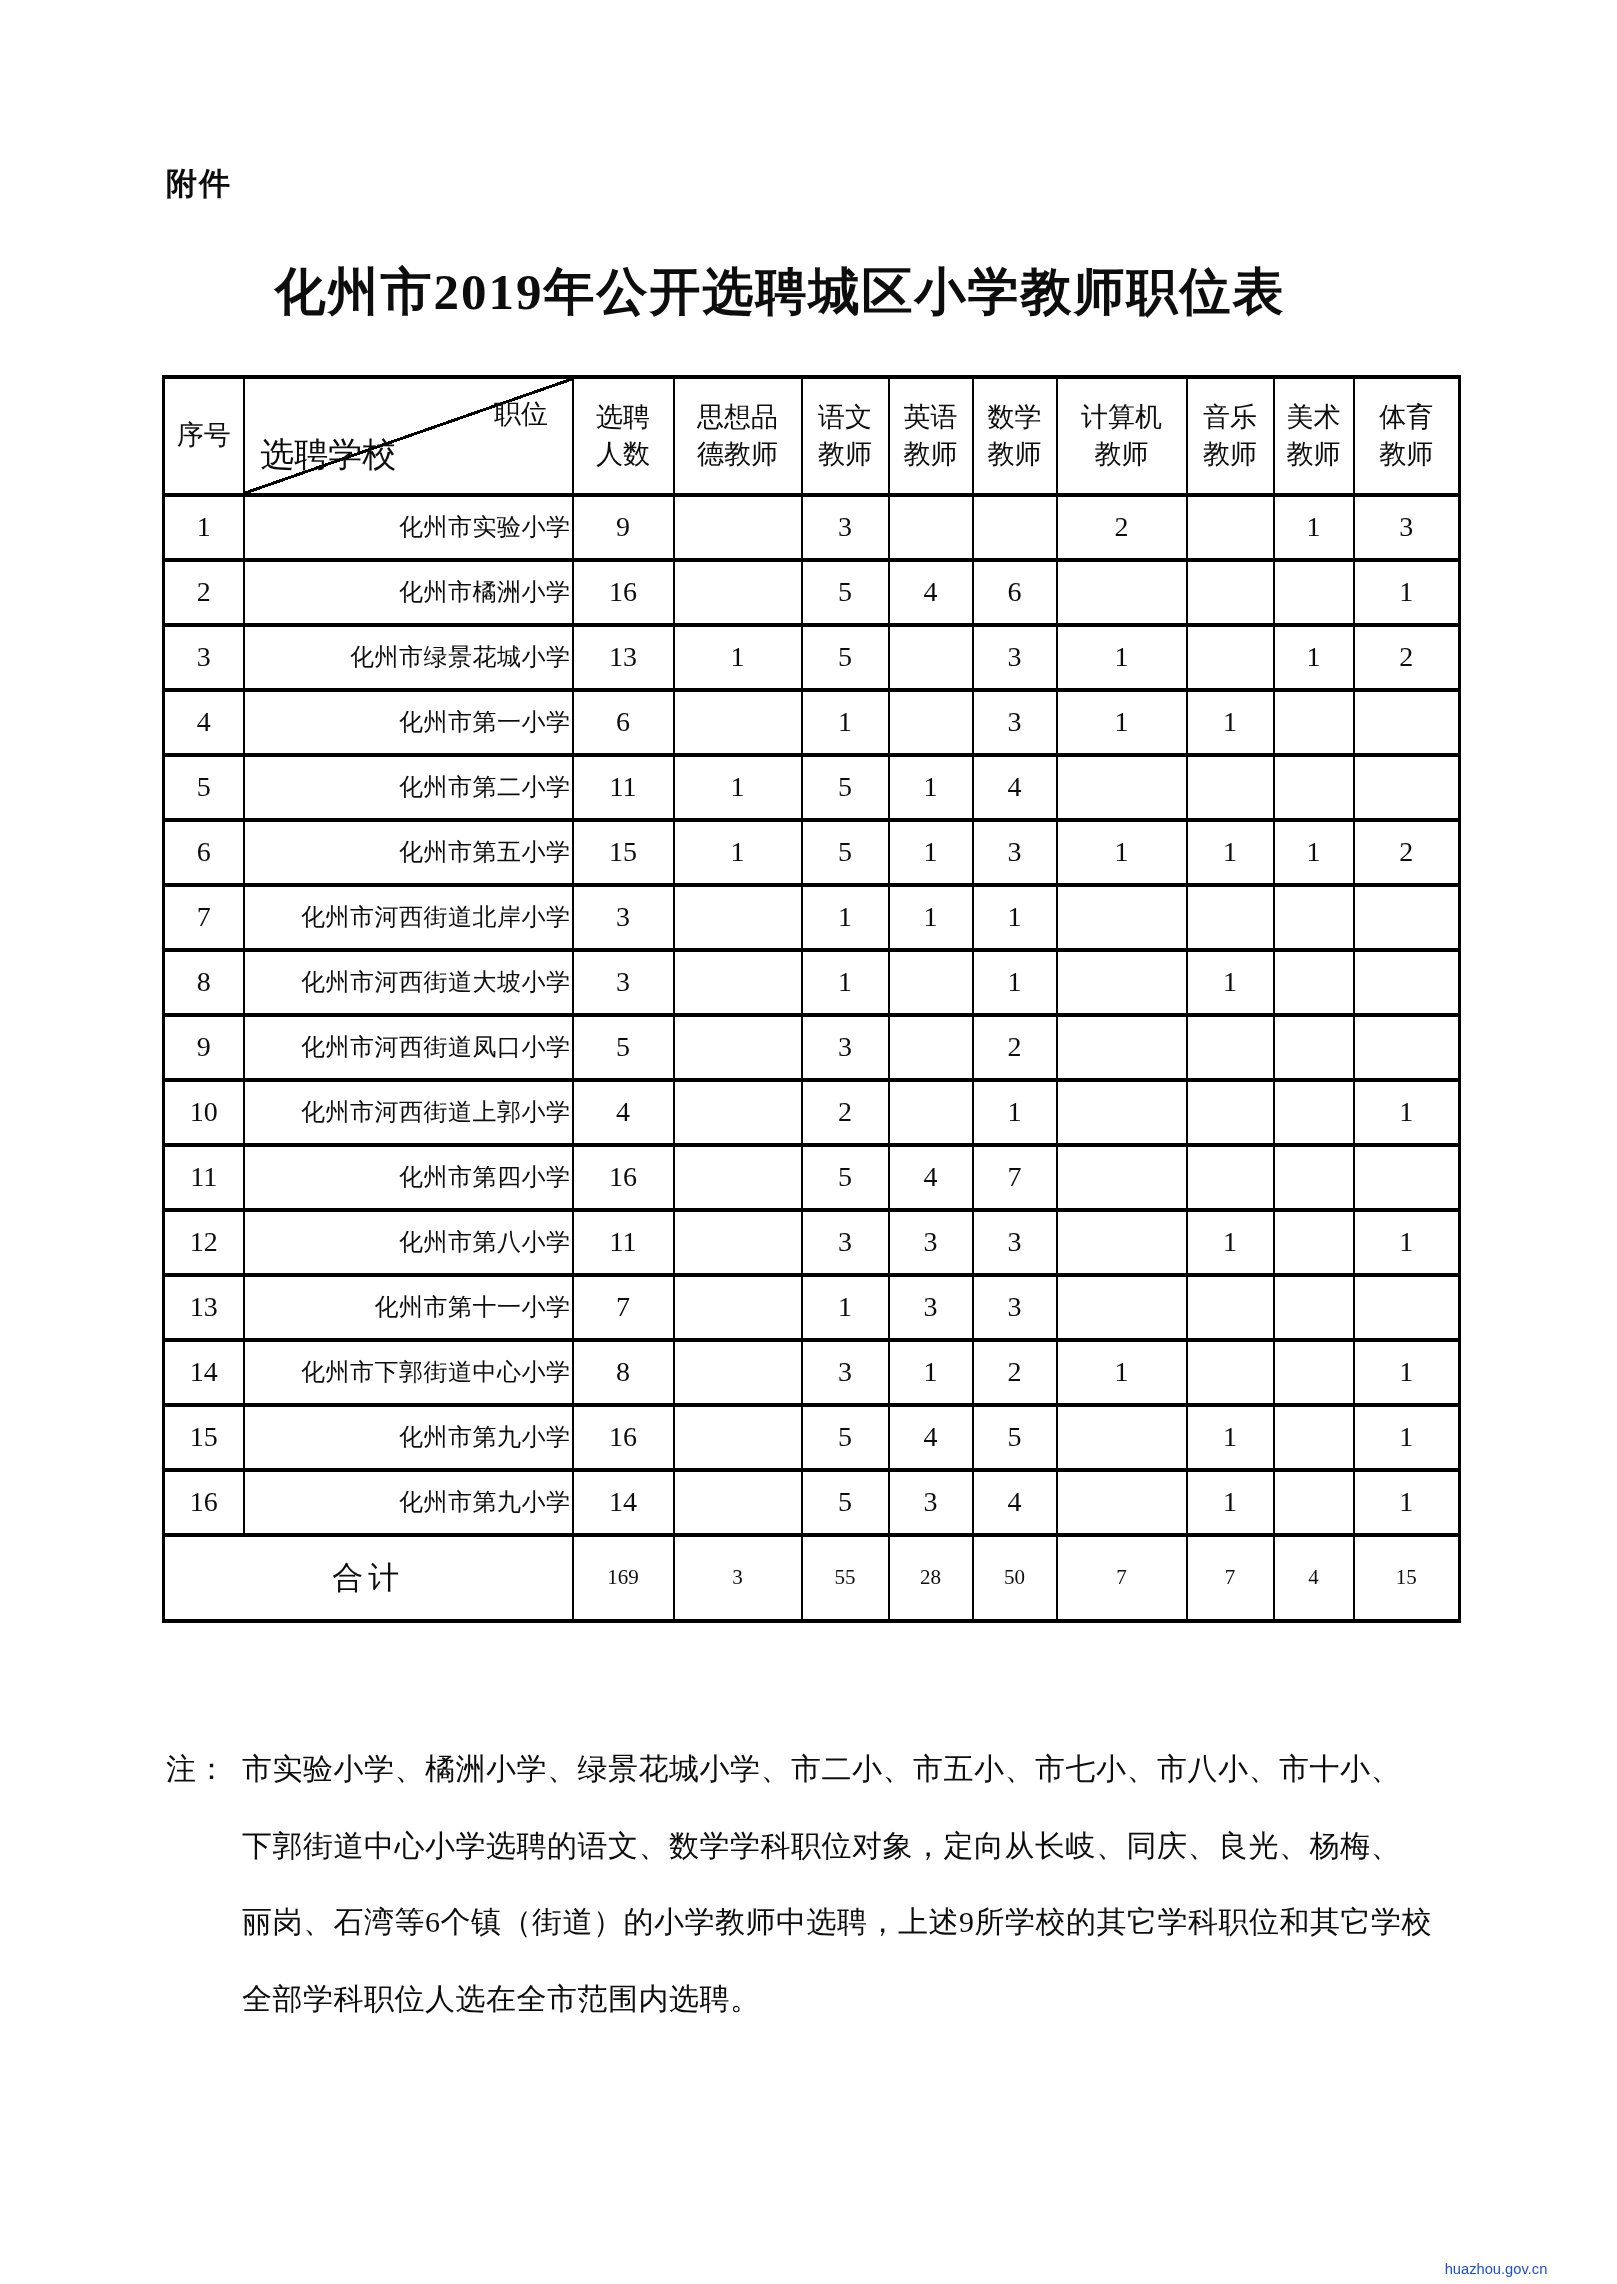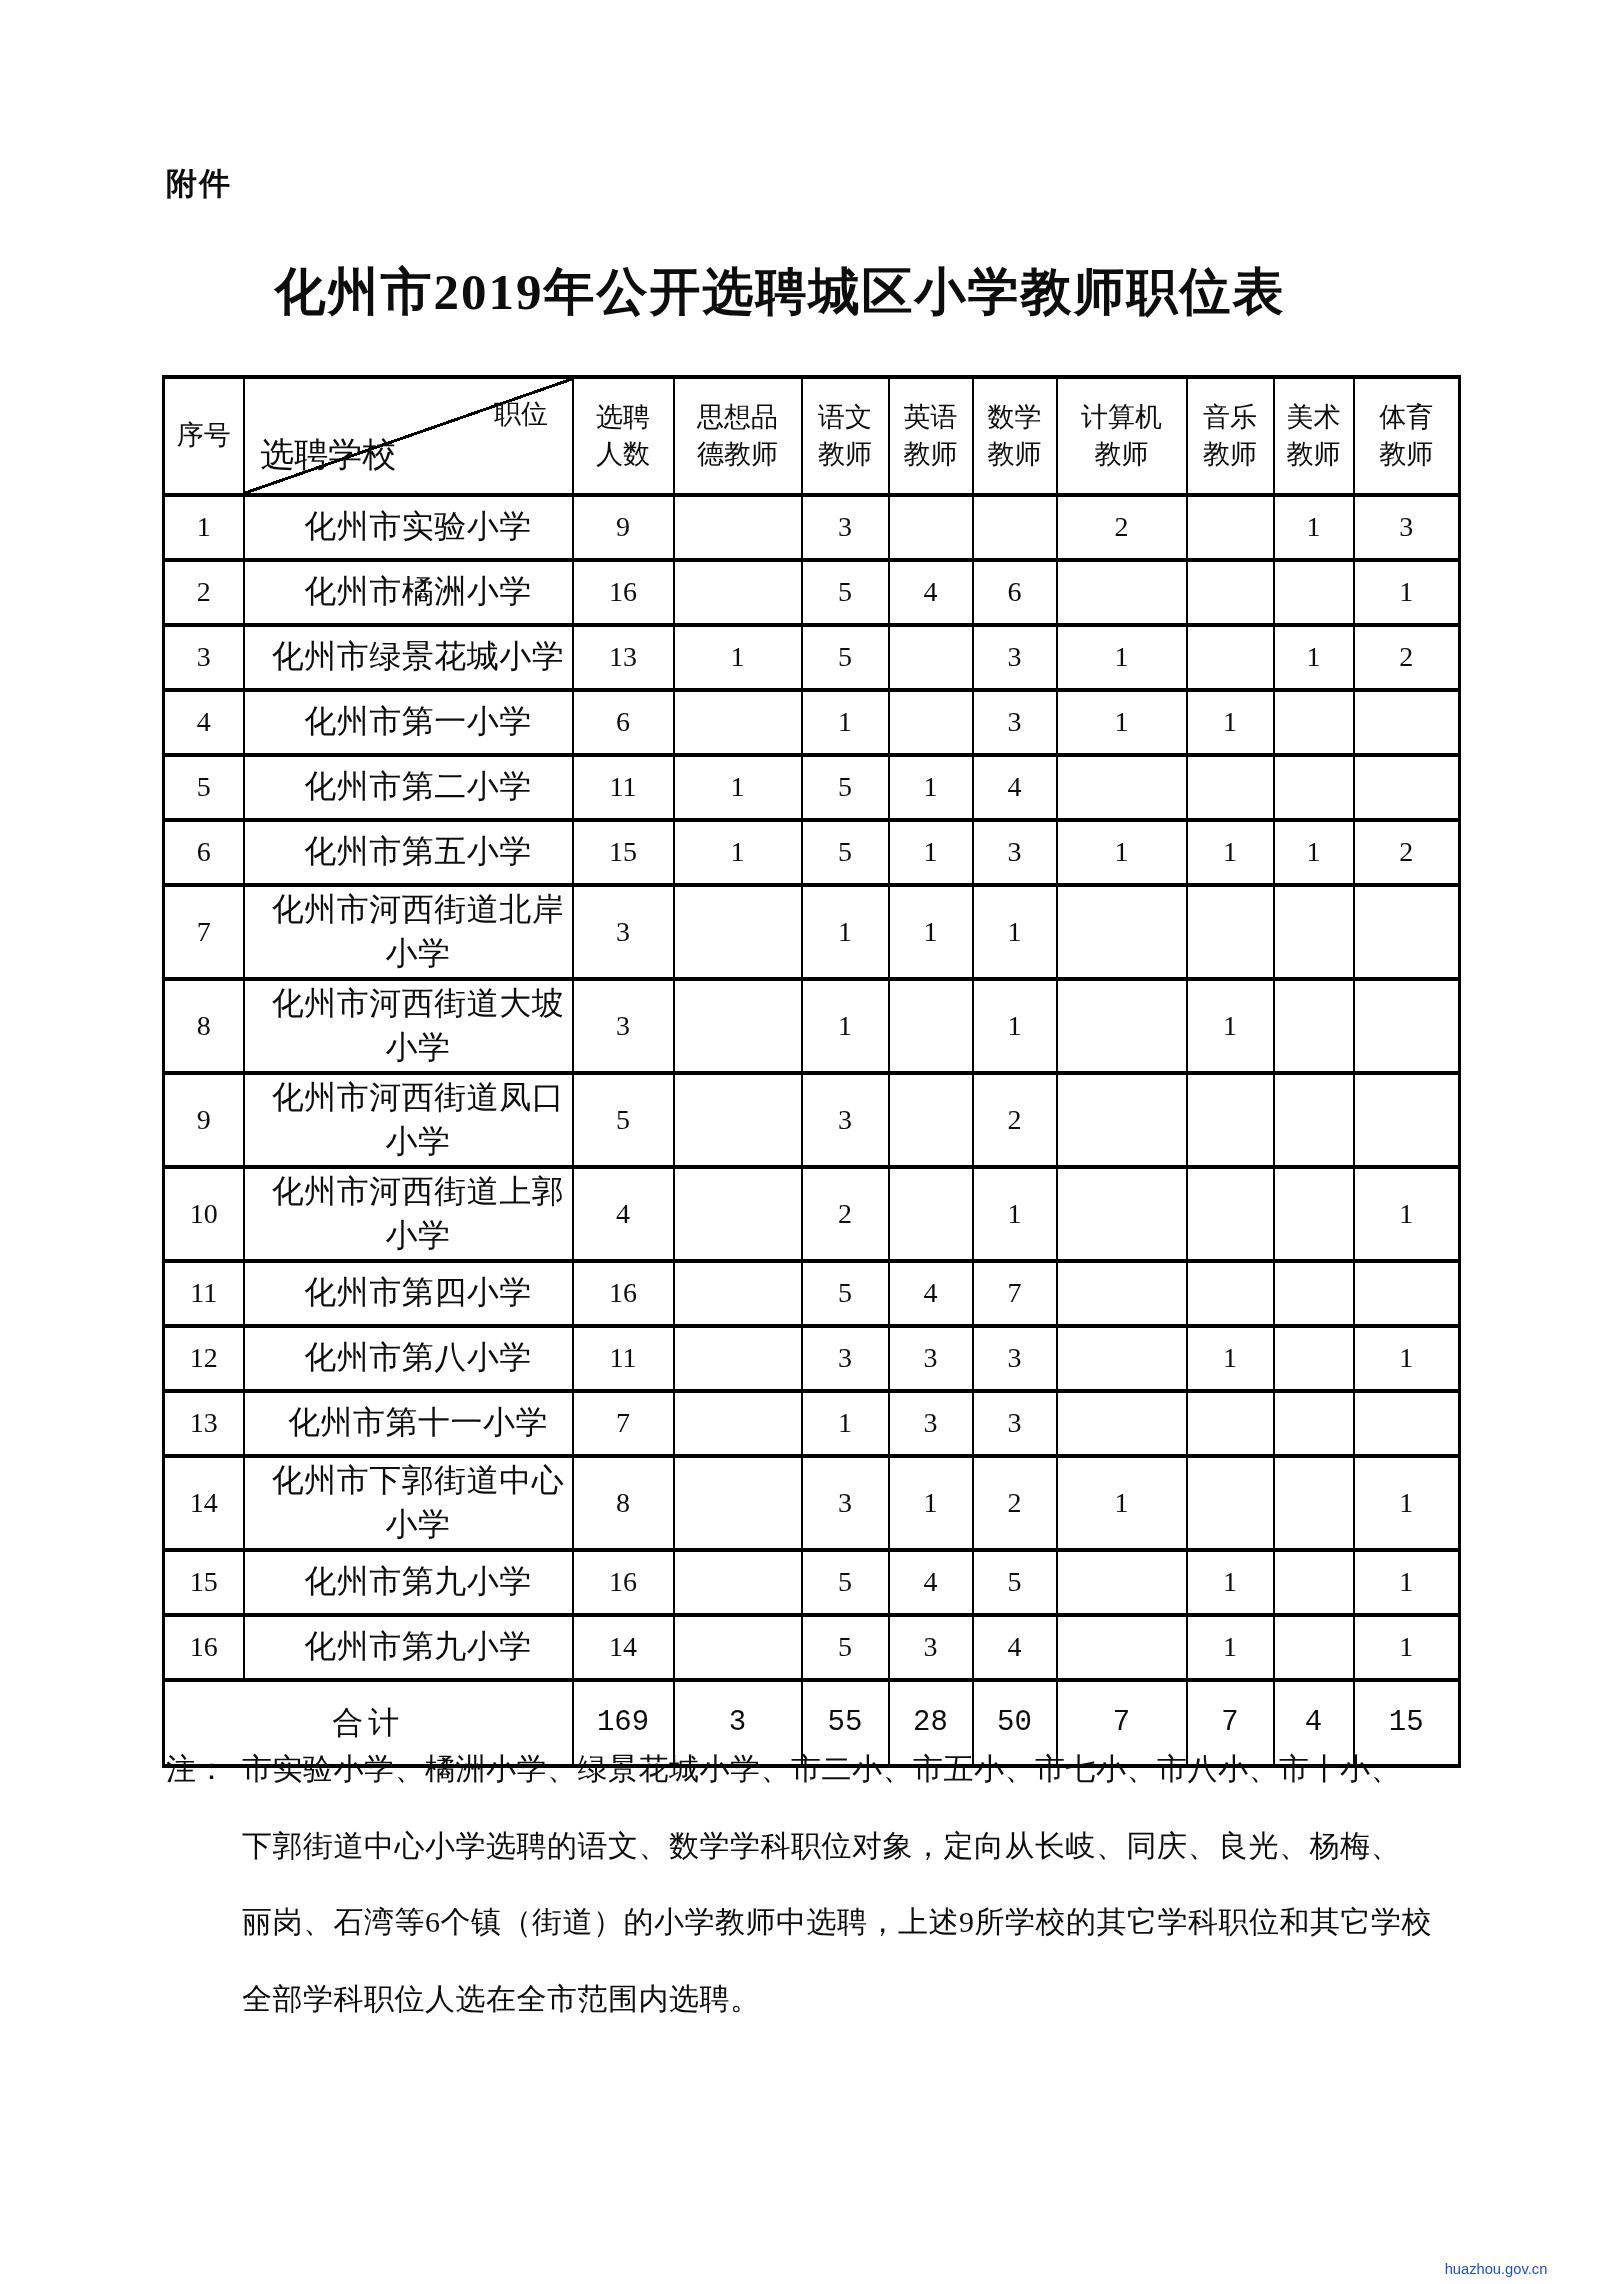--- a/index.html
+++ b/index.html
@@ -44,24 +44,24 @@
     position:relative;
     background:linear-gradient(to bottom right,
       transparent calc(50% - 1.5px),
       #000 calc(50% - 1.5px),
       #000 calc(50% + 1.5px),
       transparent calc(50% + 1.5px));
   }
   .corner-pos{position:absolute;top:16.7px;right:23.5px;font-size:27px;}
   .corner-school{position:absolute;bottom:13.7px;left:15.7px;font-size:34px;font-family:Liberation Serif, serif;}
   .c-no{text-align:center;font-size:28px;}
-  .c-school{text-align:center;padding-left:21px;font-size:32px;letter-spacing:0.5px;}
+  .c-school{text-align:right;padding-left:21px;font-size:24px;letter-spacing:0.5px;}
   .c-num{text-align:center;font-size:28px;}
   .c-total-label{text-align:center;font-size:31px;letter-spacing:4.9px;}
-  .c-total{font-size:29px;font-family:Liberation Mono, monospace;}
+  .c-total{font-size:21px;}
   .notes{
     position:absolute;left:166px;top:1752px;width:1308px;
     font-size:30px;line-height:1.15;letter-spacing:0.5px;
   }
   .note-line{margin-bottom:42px;}
   .note-marker{display:inline-block;width:76px;}
   .note-indent{padding-left:76px;}
   .watermark{
     position:absolute;right:12.7px;bottom:6.9px;
     font-size:14.7px;color:#1d4ed8;

